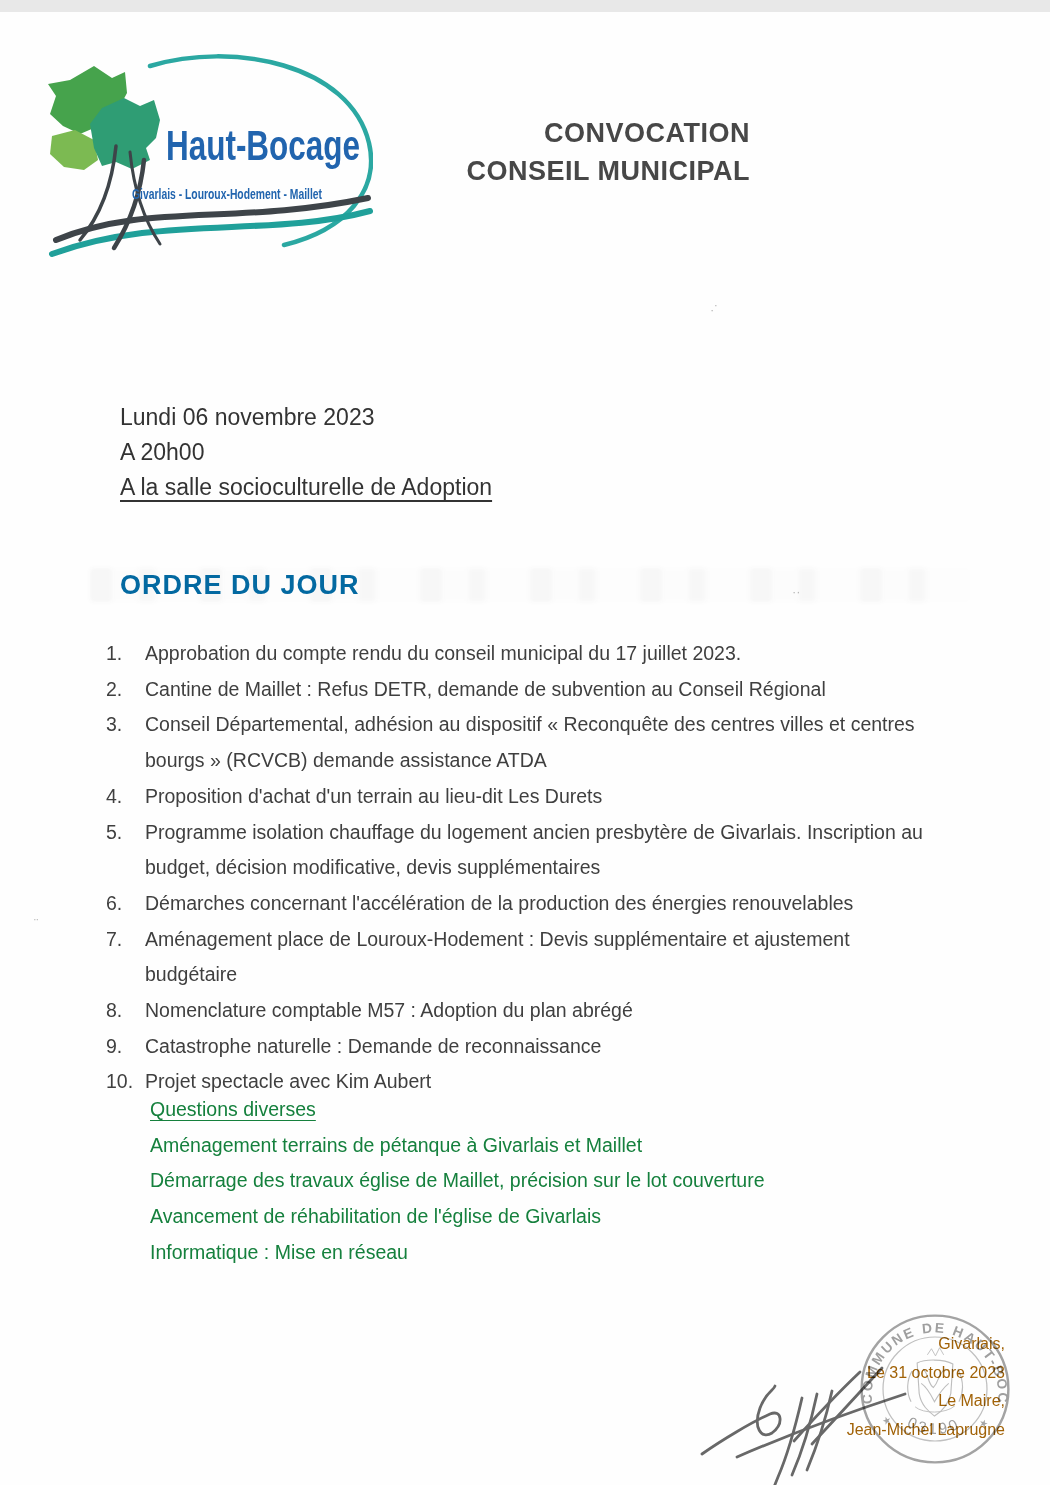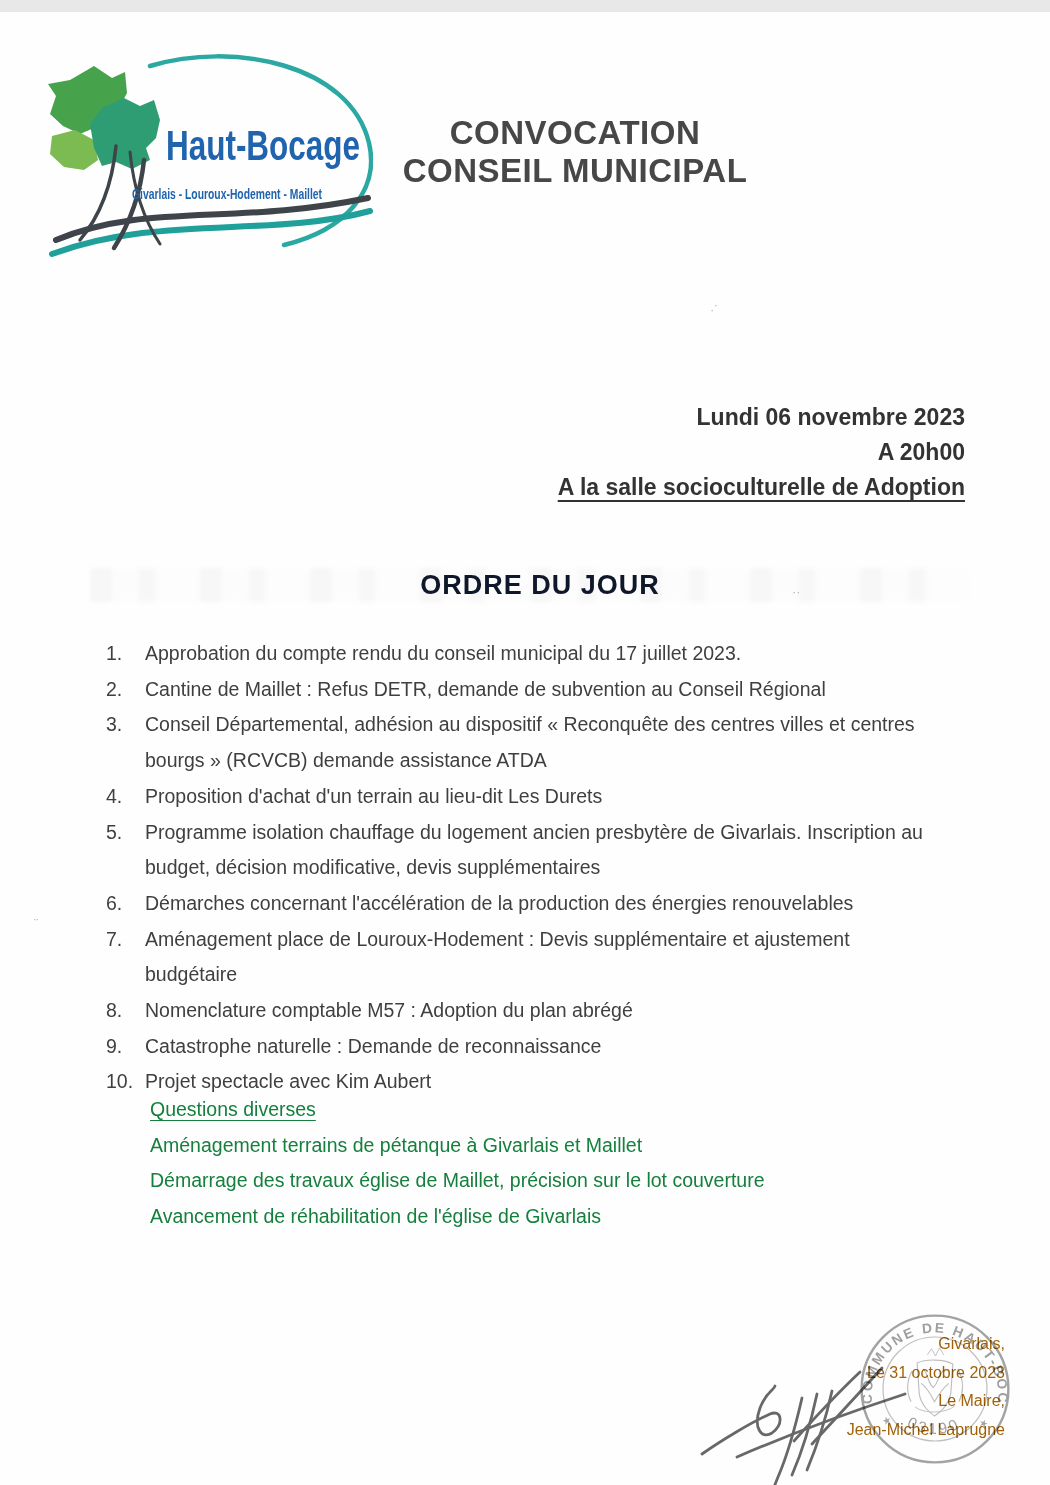--- a/index.html
+++ b/index.html
@@ -10,43 +10,43 @@
     background:#fefefe;
     font-family:"Liberation Sans",sans-serif;
     color:#3f3f3f;
     overflow:hidden;
   }
   
   .logo{position:absolute;left:28px;top:36px;width:345px;height:228px;}
   
   .doc-title{
     position:absolute;left:400px;top:102px;width:350px;
-    text-align:center;font-weight:bold;font-size:33px;color:#474747;
+    text-align:right;font-weight:bold;font-size:27px;color:#474747;
     letter-spacing:.5px;line-height:38px;
   }
   
   .greeting{position:absolute;left:78px;top:300px;width:880px;
     font-size:20px;line-height:33px;color:#3d3d3d;}
   
   .meeting{position:absolute;left:120px;top:388px;width:845px;
-    text-align:right;font-weight:bold;color:#333;font-size:23px;line-height:35px;}
+    text-align:left;font-weight:normal;color:#333;font-size:23px;line-height:35px;}
   .meeting .m-place{text-decoration:underline;text-decoration-thickness:2px;text-underline-offset:5px;}
   
   .ghost-band{
     position:absolute;left:90px;top:556px;width:880px;height:34px;
     background:repeating-linear-gradient(90deg,
       rgba(60,60,60,.07) 0 22px, rgba(60,60,60,.015) 22px 48px,
       rgba(60,60,60,.06) 48px 66px, rgba(60,60,60,.01) 66px 110px);
     filter:blur(2px);opacity:.55;border-radius:3px;
   }
   .speck{position:absolute;color:#b8b8b8;font-size:13px;}
   
   .agenda-heading{
-    position:absolute;left:120px;top:558px;width:840px;text-align:center;
-    font-weight:bold;font-size:27px;letter-spacing:1px;color:#0f172a;
+    position:absolute;left:120px;top:558px;width:840px;text-align:left;
+    font-weight:bold;font-size:27px;letter-spacing:1px;color:#0369a1;
   }
   .agenda{position:absolute;left:106px;top:624px;width:910px;font-size:19.5px;line-height:35.7px;}
   .agenda-item{display:flex;align-items:flex-start;}
   .agenda-item .num{flex:0 0 39px;}
   .agenda-item .txt{flex:1;white-space:pre-line;}
   .questions{position:absolute;left:150px;top:1080px;width:880px;
     font-size:19.5px;line-height:35.7px;color:#15803d;}
   .questions .q-heading{text-decoration:underline;text-underline-offset:4px;}
   
   .sig-block{position:absolute;left:690px;top:1318px;width:315px;
@@ -145,20 +145,21 @@
       <span class="num">10.</span>
       <span class="txt">Projet spectacle avec Kim Aubert</span>
     </div>
   </div>
 
   <div class="questions">
     <div class="q-heading">Questions diverses</div>
     <div>Aménagement terrains de pétanque à Givarlais et Maillet</div>
     <div>Démarrage des travaux église de Maillet, précision sur le lot couverture</div>
     <div>Avancement de réhabilitation de l'église de Givarlais</div>
+    <div>Informatique : Mise en réseau</div>
   </div>
 
   <div class="sig-block">
     <div>Givarlais,</div>
     <div>Le 31 octobre 2023</div>
     <div>Le Maire,</div>
     <div>Jean-Michel Laprugne</div>
   </div>
 
   <svg class="stamp" viewBox="0 0 155 155">

